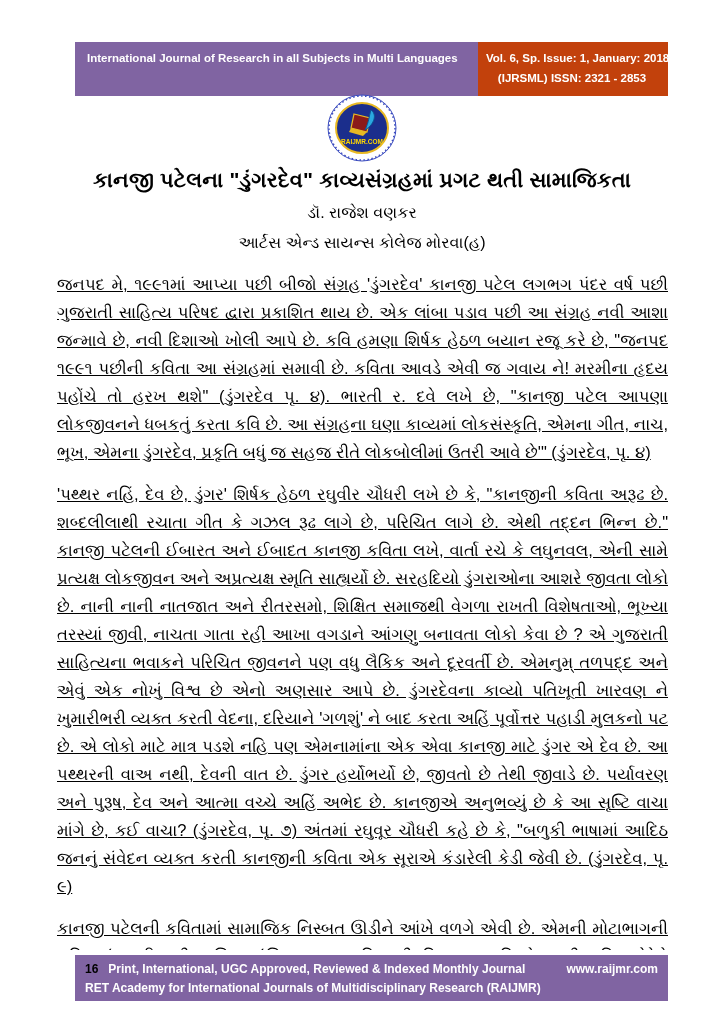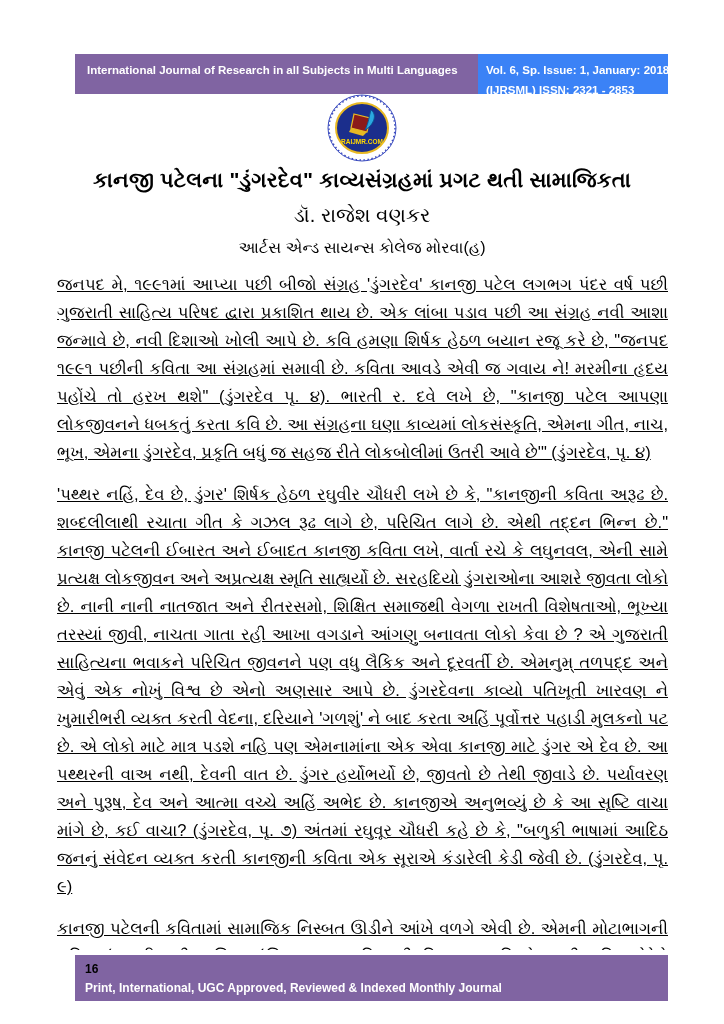--- a/index.html
+++ b/index.html
@@ -7,65 +7,65 @@
     width: 724px; height: 1024px;
     background: #ffffff;
     font-family: "Liberation Sans", "DejaVu Sans", sans-serif;
     position: relative;
     overflow: hidden;
   }
   .page { position: absolute; inset: 0; background: #fff; }
 
   
   .header-band {
-    position: absolute; top: 42px; left: 75px; width: 593px; height: 40px;
-    display: flex; box-sizing: border-box; margin-top: 12px;
+    position: absolute; top: 42px; left: 75px; width: 593px; height: 54px;
+    display: flex; box-sizing: border-box;
   }
   .header-left {
     flex: 1 1 auto;
     background: #8064A2;
     color: #ffffff;
     font-weight: bold;
     font-size: 11.5px;
     line-height: 1.7;
     padding: 7px 10px 6px 12px;
     box-sizing: border-box;
     white-space: nowrap;
     overflow: hidden;
   }
   .header-right {
     width: 190px; flex: 0 0 auto;
-    background: #3b82f6;
+    background: #c2410c;
     color: #ffffff;
     font-weight: bold;
     font-size: 11.5px;
     line-height: 1.7;
     padding: 7px 10px 6px 8px;
     box-sizing: border-box;
-    text-align: left;
+    text-align: center;
     white-space: nowrap;
     overflow: hidden;
   }
 
   
   .logo-wrap {
     position: absolute; top: 94px; left: 0; right: 0;
     display: flex; justify-content: center;
   }
 
   
   .title-block {
     position: absolute; top: 168px; left: 40px; right: 40px;
     text-align: center; color: #000;
   }
   .article-title {
     font-size: 21px; font-weight: bold; letter-spacing: 0.2px;
     margin: 0 0 12px 0;
   }
-  .article-author { font-size: 20px; margin: 8px 0 10px 0; }
+  .article-author { font-size: 16px; margin: 8px 0 10px 0; }
   .article-affiliation { font-size: 16px; margin: 12px; }
 
   
   .body-text {
     position: absolute; top: 270px; left: 57px; width: 611px; height: 680px;
     overflow: hidden;
     color: #000;
     font-size: 16.5px;
     line-height: 28px;
     text-align: justify;
@@ -76,23 +76,22 @@
   .footer-band {
     position: absolute; top: 955px; left: 75px; width: 593px; height: 46px;
     background: #8064A2;
     color: #ffffff;
     font-weight: bold;
     font-size: 12px;
     box-sizing: border-box;
     padding: 5px 10px 4px 10px;
   }
   .footer-line1 {
-    display: flex; align-items: baseline; 
+    display: flex; align-items: baseline; gap: 10px;
     line-height: 1.6;
-    flex-direction: column;
   }
   .footer-page-number { color: #000000; font-weight: bold; }
   .footer-journal-line { flex: 1 1 auto; }
   .footer-website { text-align: center; }
   .footer-line2 { line-height: 1.6; }
 </style>
 </head>
 <body>
 
 <div class="page">

